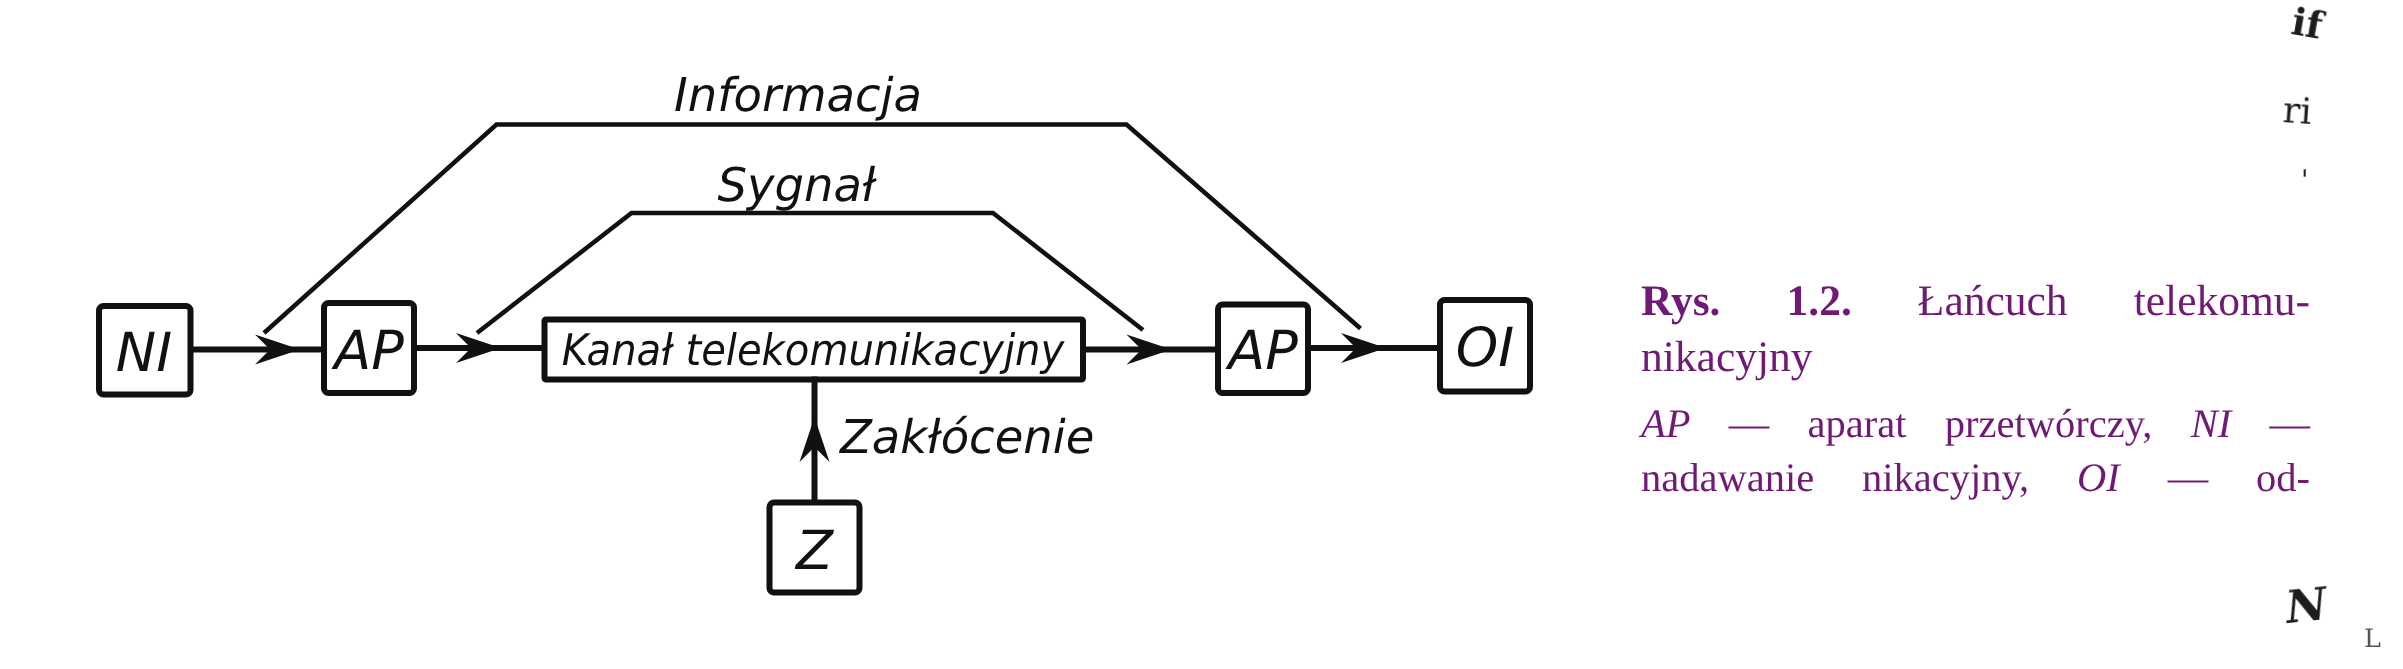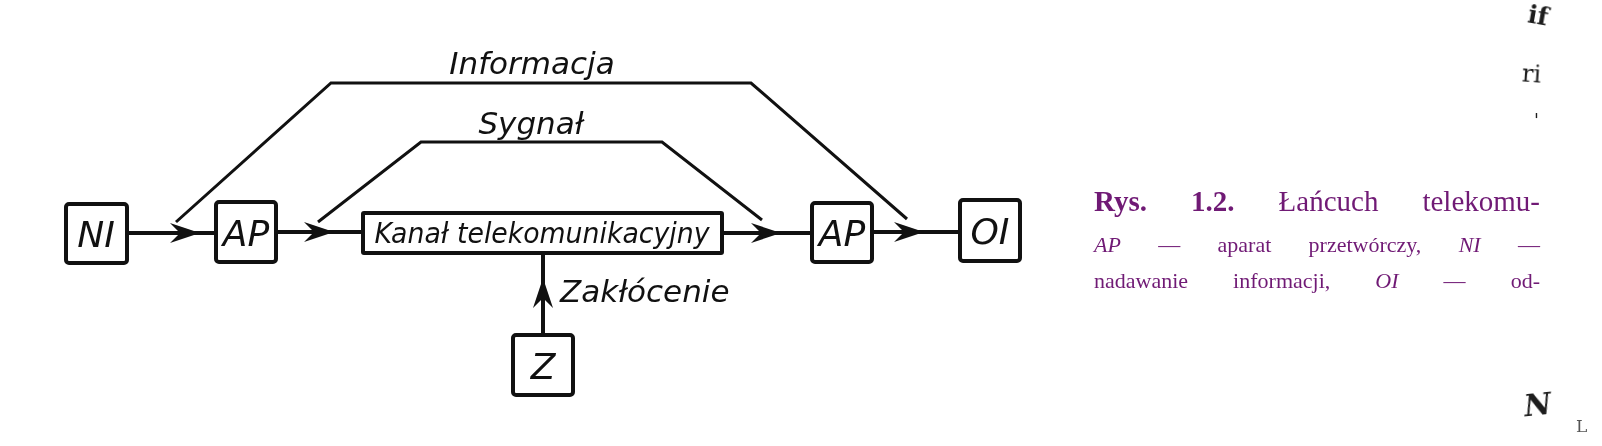--- a/index.html
+++ b/index.html
@@ -40,21 +40,21 @@
     line-height: 37px;
     white-space: normal;
   }
   .jl {
     text-align: justify;
     text-align-last: justify;
   }
   .cap-title-line .b { font-weight: bold; }
   .cap-legend {
     margin-top: 7px;
-    font-size: 22px;
+    font-size: 27px;
     line-height: 36px;
   }
   .cap-legend i { font-style: italic; }
 
   .mark {
     position: absolute;
     color: #1d1d1d;
     font-family: "DejaVu Serif", serif;
     filter: blur(0.4px);
     line-height: 1;
@@ -109,24 +109,25 @@
     <text class="box-label" x="990" y="244" text-anchor="middle">OI</text>
     <text class="box-label" x="543" y="379" text-anchor="middle">Z</text>
 
     <text class="flow-label" x="532" y="74" text-anchor="middle">Informacja</text>
     <text class="flow-label" x="531" y="134" text-anchor="middle">Sygnał</text>
     <text class="flow-label" x="560" y="302" text-anchor="start">Zakłócenie</text>
   </svg>
 
   <div class="caption">
     <div class="cap-title-line jl"><span class="b">Rys. 1.2.</span> <span>Łańcuch telekomu-</span></div>
+    <div class="cap-title-line"><span>nikacyjny</span></div>
 
     <div class="cap-legend">
       <div class="jl"><i>AP</i><span> — aparat przetwórczy, </span><i>NI</i><span> —</span></div>
-      <div class="jl"><span>nadawanie informacji, </span><i>OI</i><span> — od-</span></div>
+      <div class="jl"><span>nadawanie nikacyjny, </span><i>OI</i><span> — od-</span></div>
     </div>
   </div>
 
   <span class="mark mark-top1">if</span>
   <span class="mark mark-top2">ri</span>
   <span class="mark mark-top3">'</span>
   <span class="mark mark-bot1">N</span>
   <span class="mark mark-bot2">L</span>
 
 </div>

